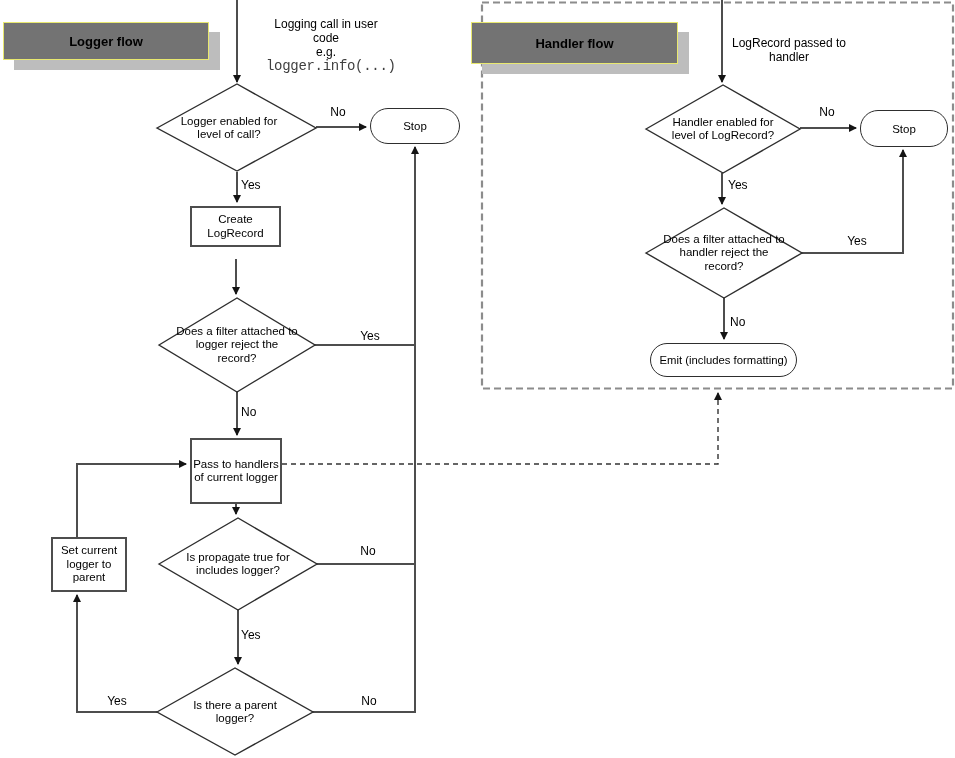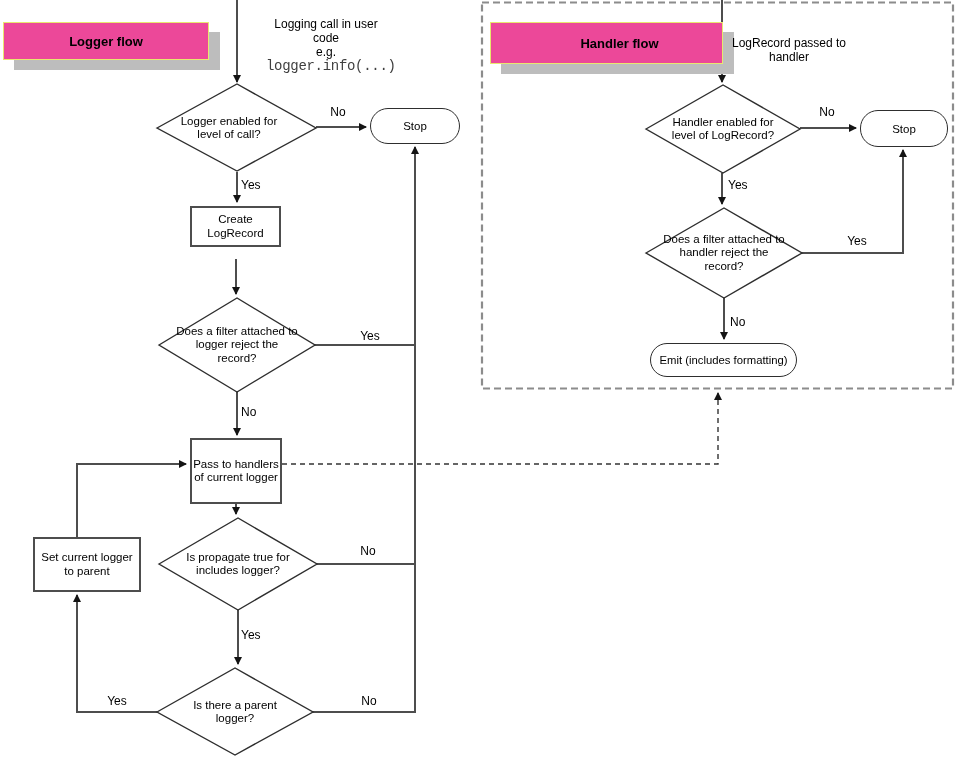--- a/index.html
+++ b/index.html
@@ -4,37 +4,37 @@
 <style>
   html,body{margin:0;padding:0;background:#ffffff;}
   #canvas{
     position:relative;width:955px;height:758px;background:#ffffff;overflow:hidden;
     font-family:"Liberation Sans","DejaVu Sans",sans-serif;color:#000;
   }
   #wires{position:absolute;left:0;top:0;width:955px;height:758px;}
 
   
   .title-box{
-    position:absolute;background:#ec4899;border:1px solid #e8e86f;
+    position:absolute;background:#737373;border:1px solid #e8e86f;
     box-shadow:11px 10px 0 0 #bdbdbd;
     display:flex;align-items:center;justify-content:center;
     font-weight:bold;font-size:13px;
   }
   #logger-title{left:3px;top:22px;width:204px;height:36px;}
-  #handler-title{left:490px;top:22px;width:205px;height:40px;padding-left:26px;}
+  #handler-title{left:471px;top:22px;width:205px;height:40px;}
 
   
   .rect-node{
     position:absolute;background:#ffffff;border:2px solid #4d4d4d;
     display:flex;align-items:center;justify-content:center;text-align:center;
     font-size:11.5px;line-height:13.5px;box-sizing:border-box;
   }
   #create-box{left:190px;top:206px;width:91px;height:41px;}
   #pass-box{left:190px;top:438px;width:92px;height:66px;}
-  #setparent-box{left:33px;top:537px;width:108px;height:55px;}
+  #setparent-box{left:51px;top:537px;width:76px;height:55px;}
 
   
   .stadium{
     position:absolute;background:#ffffff;border:1.5px solid #2e2e2e;border-radius:18px;
     display:flex;align-items:center;justify-content:center;
     font-size:11.5px;box-sizing:border-box;white-space:nowrap;
   }
   #stop-logger{left:370px;top:108px;width:90px;height:36px;}
   #stop-handler{left:860px;top:110px;width:88px;height:37px;}
   #emit-node{left:650px;top:343px;width:147px;height:34px;border-radius:17px;font-size:11.3px;}

